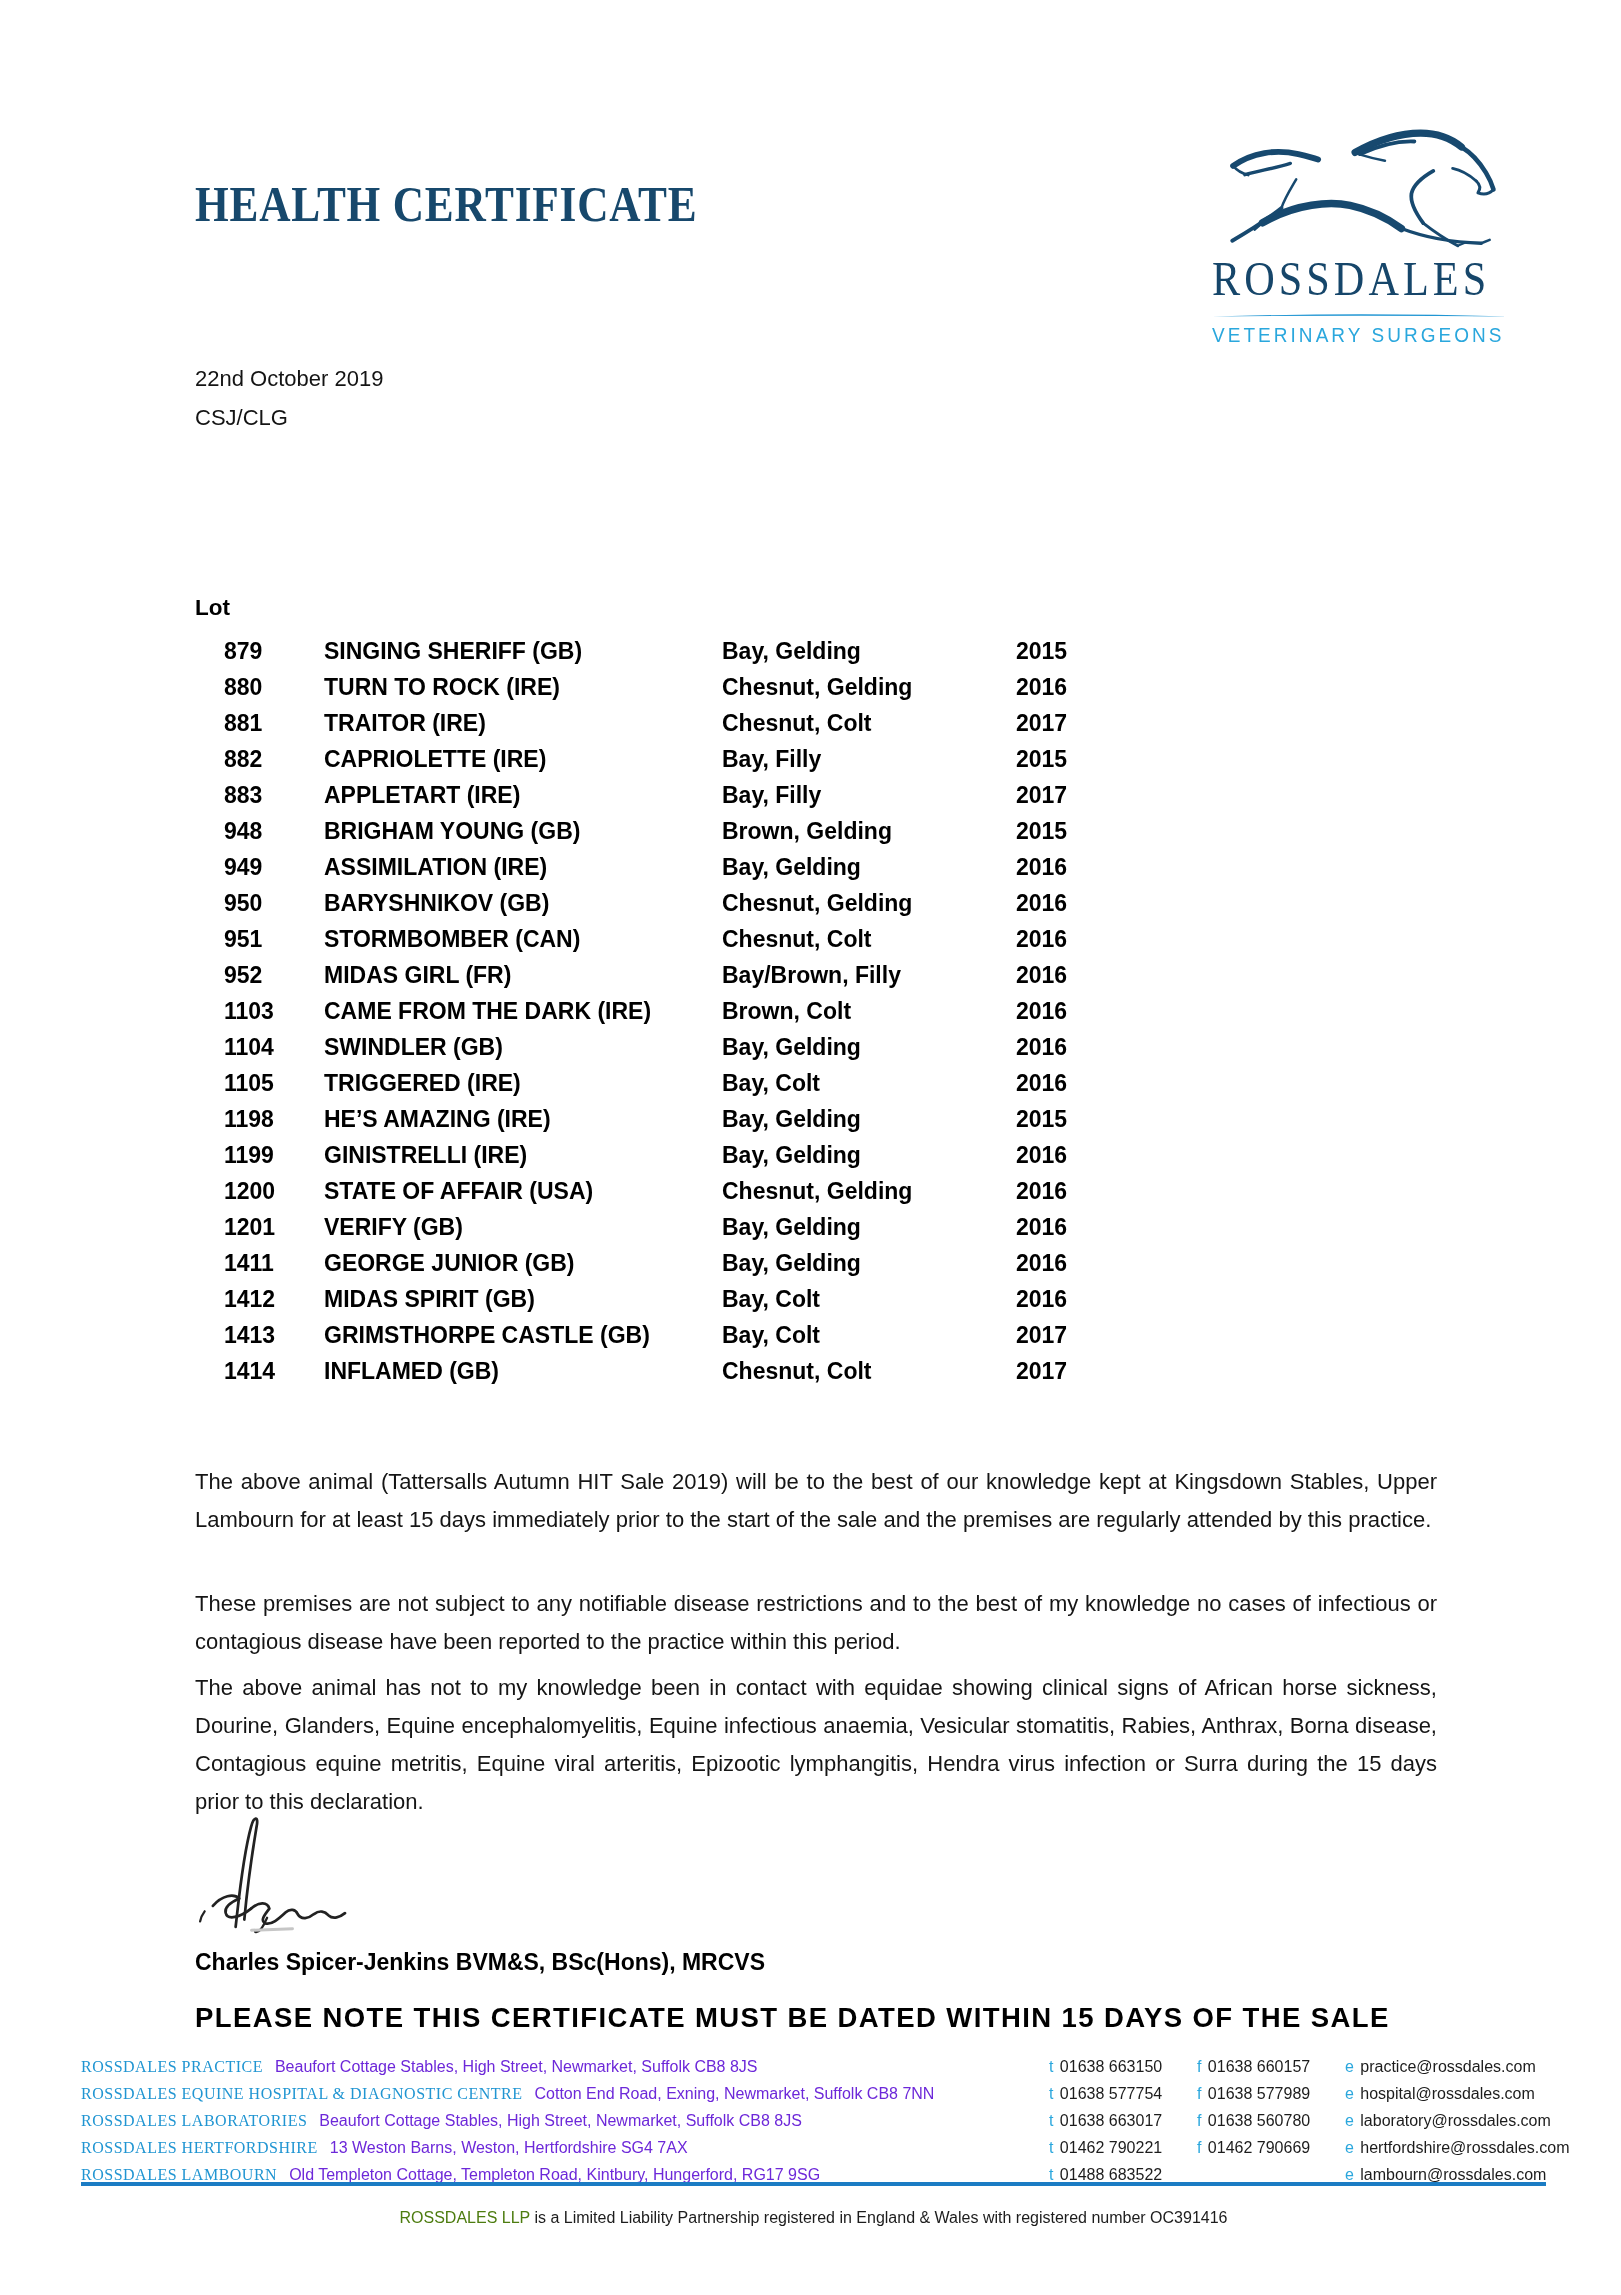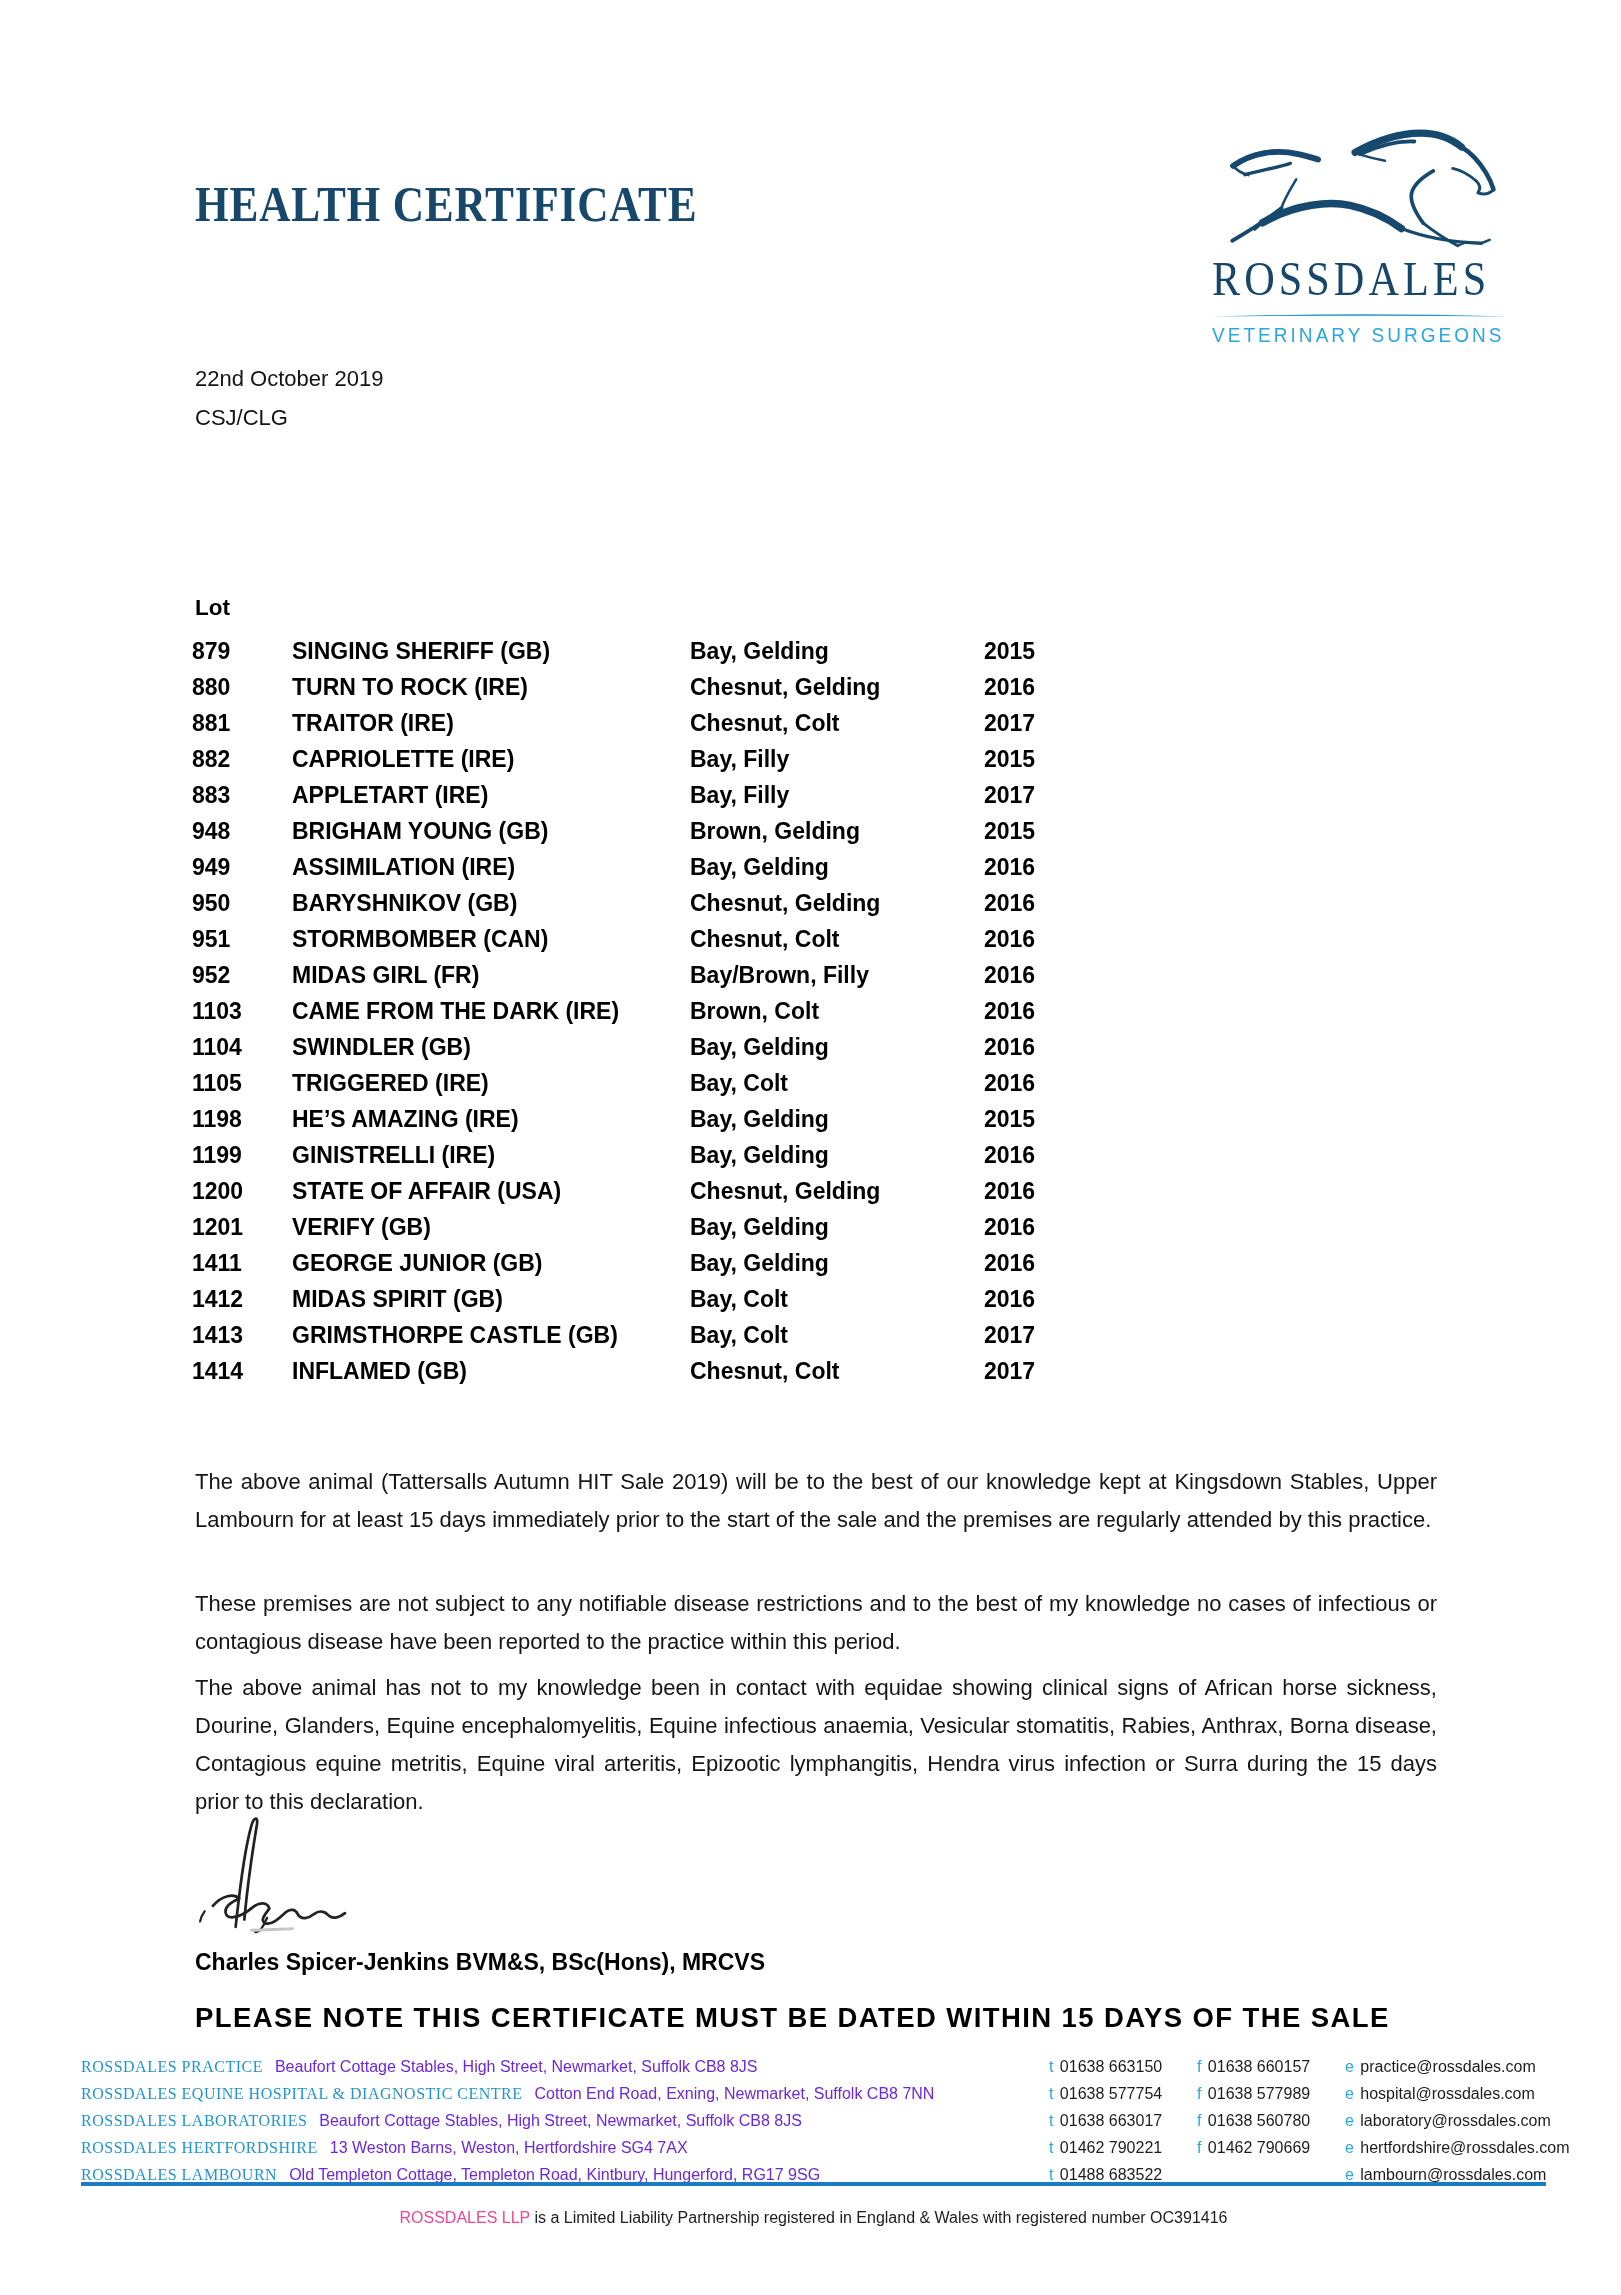--- a/index.html
+++ b/index.html
@@ -33,21 +33,21 @@
   }
 
   .date-block{position:absolute;left:195px;top:359px;font-size:22px;line-height:39px;color:#141414;}
 
   
   .lot-header{position:absolute;left:195px;top:595px;font-size:22.5px;font-weight:700;color:#000;}
   .lots{position:absolute;left:192px;top:638px;width:1102px;}
   .lot-row{
     display:grid;grid-template-columns:100px 398px 294px auto;
     height:36px;align-items:baseline;
-    font-size:23px;font-weight:700;color:#000;white-space:nowrap;
+    font-size:23px;font-weight:700;color:#000;white-space:nowrap;margin-left:32px;
   }
 
   
   .para{
     position:absolute;left:195px;width:1242px;
     font-size:22px;line-height:38px;color:#151515;
     text-align:justify;
   }
   .p1{top:1441px;}
   .p2{top:1563px;}
@@ -76,21 +76,21 @@
     letter-spacing:0.5px;margin-right:12px;
   }
   .faddr{color:#6d28d9;}
   .pair .pfx{color:#2aa7dd;margin-right:6.4px;}
   .pair .val{color:#1c1c1c;}
   .footer-line{position:absolute;left:81px;top:2182px;width:1465px;height:4.1px;background:#1b7cc4;}
   .llp{
     position:absolute;left:81px;top:2209px;width:1465px;text-align:center;
     font-size:16px;color:#1c1c1c;white-space:nowrap;
   }
-  .llp .brandname{color:#ec4899;}
+  .llp .brandname{color:#4d7c0f;}
 </style>
 </head>
 <body>
 
 <div class="page">
 
   <div class="doc-title">HEALTH CERTIFICATE</div>
 
   <div class="logo">
     <svg class="logo-horse" viewBox="0 0 720 340" fill="none" stroke="#17496f" stroke-linecap="round" stroke-linejoin="round">

